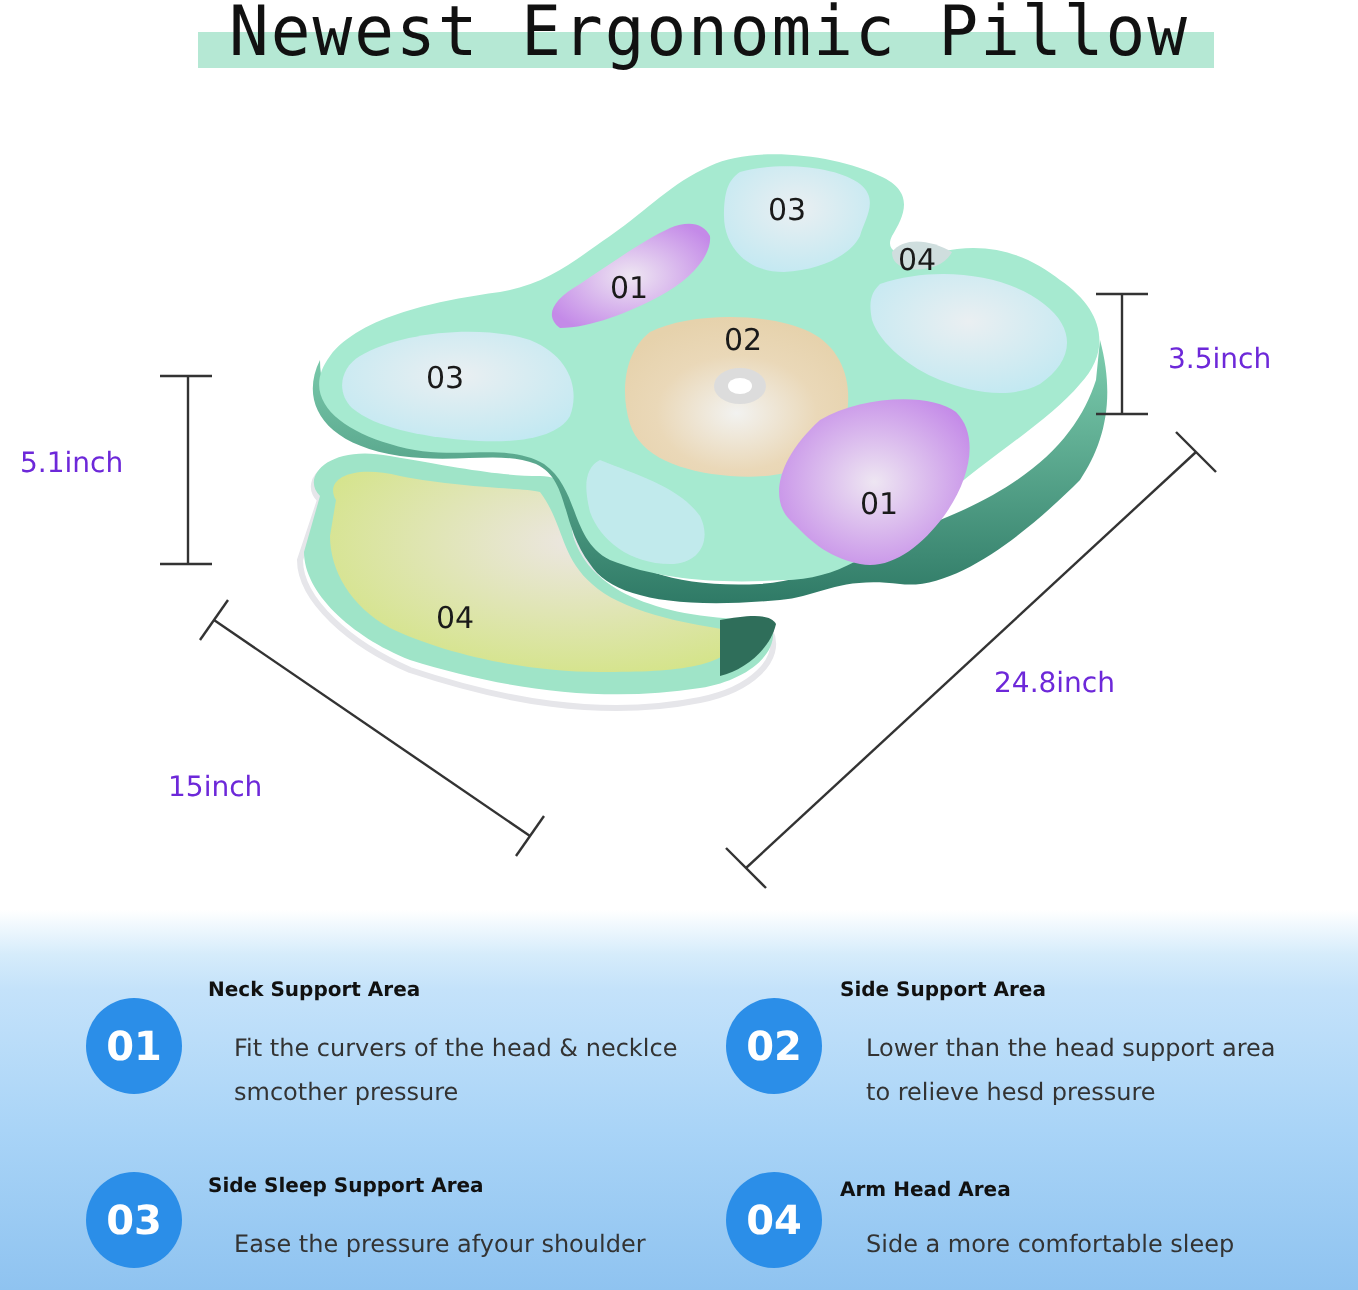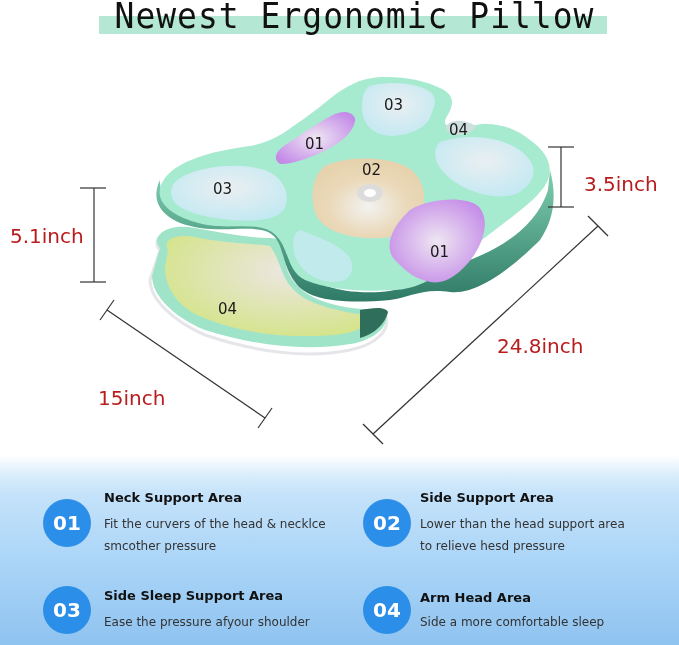--- a/index.html
+++ b/index.html
@@ -1,28 +1,28 @@
 <!DOCTYPE html>
 <html><head>
 <meta charset="utf-8">
 <style>
   html, body { margin:0; padding:0; }
   body { width:679px; height:645px; overflow:hidden; background:#ffffff; position:relative; font-family:"DejaVu Sans", sans-serif; }
   .title-wrap { position:absolute; left:15px; top:0; width:679px; height:44px; }
   .title-band { position:absolute; left:84px; top:16px; width:508px; height:18px; background:#b5e8d4; }
   .title { position:absolute; left:0; width:679px; top:-4px; text-align:center; font-family:"DejaVu Sans Mono", monospace; font-size:33px; letter-spacing:1px; color:#111; font-weight:normal; transform:scaleY(1.05); }
   .stage { position:absolute; left:0; top:44px; width:679px; height:420px; }
-  .dim-label { position:absolute; font-family:"DejaVu Sans", sans-serif; font-size:20px; color:#b91c1c; }
+  .dim-label { position:absolute; font-family:"DejaVu Sans", sans-serif; font-size:14px; color:#6d28d9; }
   .zone-label { position:absolute; font-family:"DejaVu Sans", sans-serif; font-size:15px; color:#1a1a1a; }
   .bottom { position:absolute; left:0; top:455px; width:679px; height:190px;
     background:linear-gradient(to bottom, rgba(255,255,255,1) 0px, #d6ecfb 22px, #c4e2fa 40px, #a9d4f7 110px, #8fc3f0 190px); }
   .feature { position:absolute; }
   .badge { position:absolute; width:48px; height:48px; border-radius:50%; background:#2b8ee8; color:#fff; font-family:"DejaVu Sans", sans-serif; font-weight:bold; font-size:20px; display:flex; align-items:center; justify-content:center; }
-  .f-title { position:absolute; font-family:"DejaVu Sans", sans-serif; font-weight:bold; font-size:13px; color:#111; white-space:nowrap; }
-  .f-desc { position:absolute; font-family:"DejaVu Sans", sans-serif; font-size:12px; color:#333; line-height:22px; white-space:nowrap; }
+  .f-title { position:absolute; font-family:"DejaVu Sans", sans-serif; font-weight:bold; font-size:10px; color:#111; white-space:nowrap; }
+  .f-desc { position:absolute; font-family:"DejaVu Sans", sans-serif; font-size:12px; color:#333; line-height:22px; white-space:nowrap;margin-left:13px; }
 </style>
 </head>
 <body>
 
 <div class="title-wrap">
   <div class="title-band"></div>
   <div class="title">Newest Ergonomic Pillow</div>
 </div>
 
 <div class="stage">
@@ -92,21 +92,21 @@
   <span class="zone-label" style="left:384px;top:52px">03</span>
   <span class="zone-label" style="left:449px;top:77px">04</span>
   <span class="zone-label" style="left:305px;top:91px">01</span>
   <span class="zone-label" style="left:362px;top:117px">02</span>
   <span class="zone-label" style="left:213px;top:136px">03</span>
   <span class="zone-label" style="left:430px;top:199px">01</span>
   <span class="zone-label" style="left:218px;top:256px">04</span>
 
   <span class="dim-label" style="left:10px;top:180px">5.1inch</span>
   <span class="dim-label" style="left:584px;top:128px">3.5inch</span>
-  <span class="dim-label" style="left:98px;top:342px">15inch</span>
+  <span class="dim-label" style="left:84px;top:342px">15inch</span>
   <span class="dim-label" style="left:497px;top:290px">24.8inch</span>
 </div>
 
 <div class="bottom">
   <div class="feature" style="left:0;top:0">
     <div class="badge" style="left:43px;top:44px">01</div>
     <div class="f-title" style="left:104px;top:35px">Neck Support Area</div>
     <div class="f-desc" style="left:104px;top:58px">Fit the curvers of the head &amp; necklce</div>
     <div class="f-desc" style="left:104px;top:80px">smcother pressure</div>
   </div>

